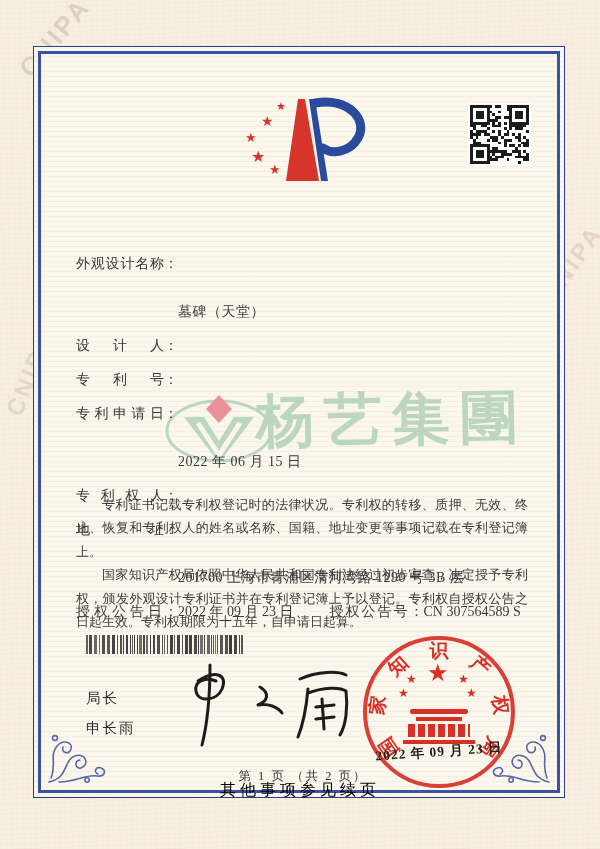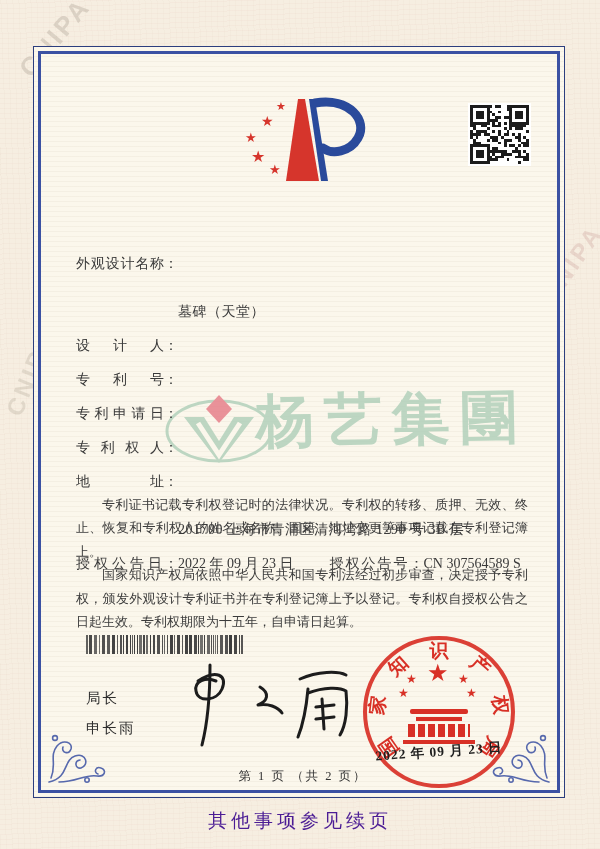--- a/index.html
+++ b/index.html
@@ -81,22 +81,22 @@
   .g1 { top:50px; width:58px; height:5px; border-radius:2px; }
   .g2 { top:58px; width:46px; height:4px; }
   .g3 { top:65px; width:62px; height:13px;
         background:repeating-linear-gradient(90deg,#d83026 0 7px, rgba(251,247,236,.9) 7px 10px); }
   .g4 { top:81px; width:72px; height:4px; }
   .seal-date { position:absolute; left:-8px; top:114px; width:182px; text-align:center; font-size:13.5px;
      color:#1f1f1f; letter-spacing:1px; transform:rotate(-4deg); font-weight:bold; }
 
   .page-no { position:absolute; left:4px; bottom:12px; width:100%; text-align:center;
      font-size:12.5px; letter-spacing:2px; color:#333; }
-  .continuation { position:absolute; left:0; top:808px; width:100%; text-align:center;
-     font-size:19px; letter-spacing:4px; color:#4c1d95; }
+  .continuation { position:absolute; left:0; top:780px; width:100%; text-align:center;
+     font-size:16px; letter-spacing:4px; color:#000000; }
 </style>
 </head>
 <body>
 
 <div class="corner-wm wm1">CNIPA</div>
 <div class="corner-wm wm2">CNIPA</div>
 <div class="corner-wm wm3">CNIPA</div>
 <div class="corner-wm wm4">CNIPA</div>
 
 <div class="cert">
@@ -592,20 +592,21 @@
       <span class="lab">设计人</span>
         <span class="colon">：</span>
     </div>
     <div class="frow">
       <span class="lab">专利号</span>
         <span class="colon">：</span>
     </div>
     <div class="frow">
       <span class="lab">专利申请日</span>
         <span class="colon">：</span>
+      <span class="val">2022 年 06 月 15 日</span>
     </div>
     <div class="frow">
       <span class="lab">专利权人</span>
         <span class="colon">：</span>
     </div>
     <div class="frow">
       <span class="lab">地址</span>
         <span class="colon">：</span>
       <span class="val">201700 上海市青浦区清河湾路 1290 号 3B 层</span>
     </div>

